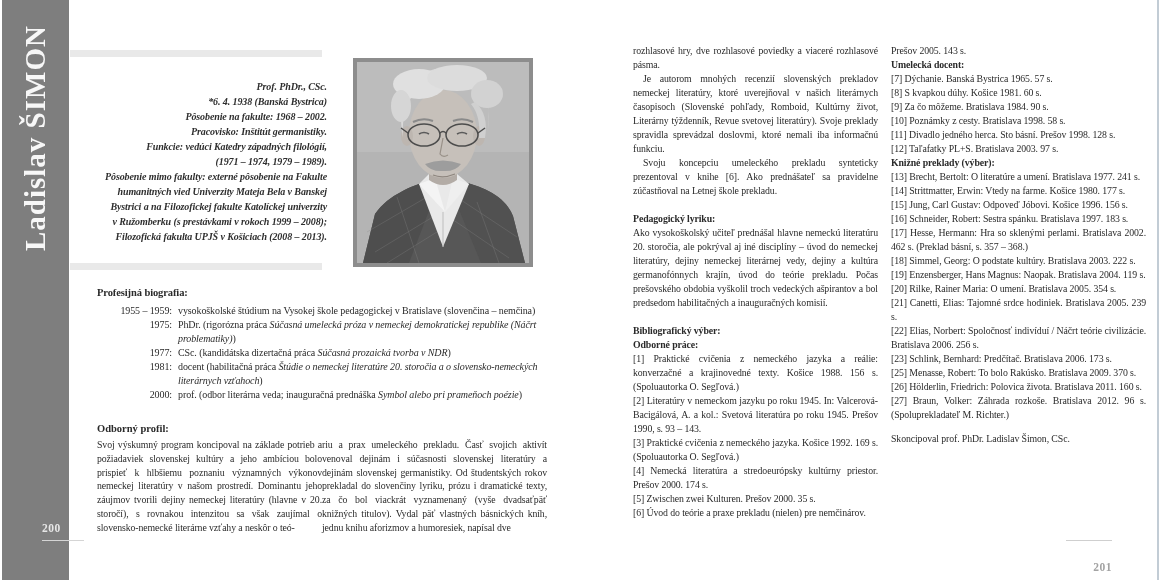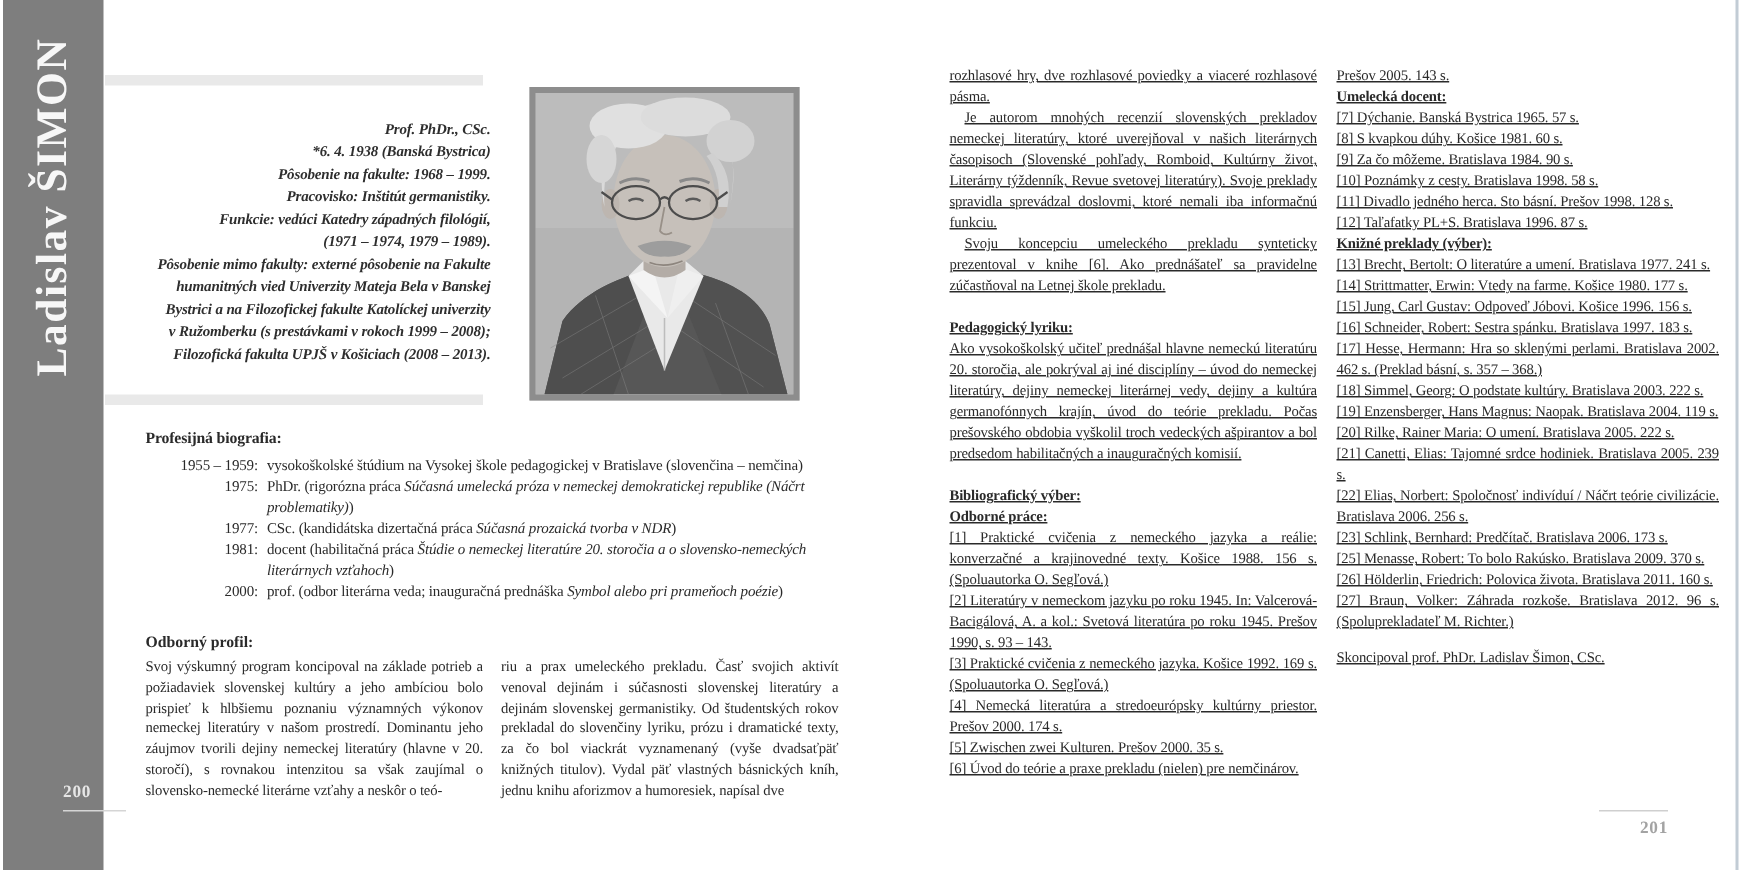--- a/index.html
+++ b/index.html
@@ -29,58 +29,58 @@
 
   .bio-section{position:absolute;left:78px;top:286px;width:500px;
       font-size:10px;line-height:14px;letter-spacing:-0.1px;}
   .bio-heading{font-weight:bold;font-size:10.5px;margin:0 0 4px 19px;}
   .bio-row{display:grid;grid-template-columns:94px 1fr;column-gap:6px;}
   .bio-label{text-align:right;}
 
   .expert-section{position:absolute;left:97px;top:423px;width:462px;}
   .h{font-weight:bold;}
   .expert-heading{font-weight:bold;font-size:10.5px;margin:0 0 4px 0;}
-  .expert-cols{display:flex;gap:12px;font-size:9.8px;line-height:13.8px;
+  .expert-cols{display:flex;gap:0;font-size:9.8px;line-height:13.8px;
       text-align:justify;letter-spacing:-0.1px;}
   .expert-col{width:225px;}
 
   .rp-cols{position:absolute;left:633px;top:44px;width:513px;display:flex;gap:13px;
       font-size:9.8px;line-height:14px;text-align:justify;letter-spacing:-0.1px;}
   .rp-col1{width:245px;}
   .rp-col2{width:255px;}
-  .rp-cols p{margin:0;text-decoration:underline;}
+  .rp-cols p{margin:0;}
   .indent{text-indent:10px;}
   .sect-gap{margin-top:14px !important;}
   .closing{margin-top:10px !important;}
 
   .rule{position:absolute;height:1px;background:#d5d5d5;}
   .rule-left{left:42px;top:540px;width:42px;}
   .rule-right{left:1066px;top:540px;width:46px;background:#cfcfcf;}
   .page-num{position:absolute;font-weight:bold;font-size:11.5px;letter-spacing:0.5px;}
   .page-num-left{left:42px;top:522px;color:#e6e6e6;}
-  .page-num-right{left:1066px;top:546px;width:46px;text-align:right;color:#a3a3a3;}
+  .page-num-right{left:1066px;top:561px;width:46px;text-align:right;color:#a3a3a3;}
 
   .edge-right{position:absolute;left:1157px;top:0;width:2px;height:580px;background:#c2ccd5;}
 </style>
 </head>
 <body>
 
 <div class="page">
 
   <div class="sidebar">
     <div class="sidebar-title">Ladislav ŠIMON</div>
   </div>
 
   <div class="band band-top"></div>
   <div class="band band-bottom"></div>
 
   <div class="profile-header">
     <div class="hl">Prof. PhDr., CSc.</div>
     <div class="hl">*6. 4. 1938 (Banská Bystrica)</div>
-    <div class="hl">Pôsobenie na fakulte: 1968 – 1999.</div>
+    <div class="hl">Pôsobenie na fakulte: 1968 – 2002.</div>
     <div class="hl">Pracovisko: Inštitút germanistiky.</div>
     <div class="hl">Funkcie: vedúci Katedry západných filológií,</div>
     <div class="hl">(1971 – 1974, 1979 – 1989).</div>
     <div class="hl">Pôsobenie mimo fakulty: externé pôsobenie na Fakulte</div>
     <div class="hl">humanitných vied Univerzity Mateja Bela v Banskej</div>
     <div class="hl">Bystrici a na Filozofickej fakulte Katolíckej univerzity</div>
     <div class="hl">v Ružomberku (s prestávkami v rokoch 1999 – 2008);</div>
     <div class="hl">Filozofická fakulta UPJŠ v Košiciach (2008 – 2013).</div>
   </div>
 
@@ -192,30 +192,30 @@
       <p>[6] Úvod do teórie a praxe prekladu (nielen) pre nemčinárov.</p>
     </div>
     <div class="rp-col rp-col2">
       <p>Prešov 2005. 143 s.</p>
       <p class="h">Umelecká docent:</p>
       <p>[7] Dýchanie. Banská Bystrica 1965. 57 s.</p>
       <p>[8] S kvapkou dúhy. Košice 1981. 60 s.</p>
       <p>[9] Za čo môžeme. Bratislava 1984. 90 s.</p>
       <p>[10] Poznámky z cesty. Bratislava 1998. 58 s.</p>
       <p>[11] Divadlo jedného herca. Sto básní. Prešov 1998. 128 s.</p>
-      <p>[12] Taľafatky PL+S. Bratislava 1996. 87 s.</p>
+      <p>[12] Taľafatky PL+S. Bratislava 2003. 97 s.</p>
       <p class="h">Knižné preklady (výber):</p>
       <p>[13] Brecht, Bertolt: O literatúre a umení. Bratislava 1977. 241 s.</p>
       <p>[14] Strittmatter, Erwin: Vtedy na farme. Košice 1980. 177 s.</p>
       <p>[15] Jung, Carl Gustav: Odpoveď Jóbovi. Košice 1996. 156 s.</p>
       <p>[16] Schneider, Robert: Sestra spánku. Bratislava 1997. 183 s.</p>
       <p>[17] Hesse, Hermann: Hra so sklenými perlami. Bratislava 2002. 462 s. (Preklad básní, s. 357 – 368.)</p>
       <p>[18] Simmel, Georg: O podstate kultúry. Bratislava 2003. 222 s.</p>
       <p>[19] Enzensberger, Hans Magnus: Naopak. Bratislava 2004. 119 s.</p>
-      <p>[20] Rilke, Rainer Maria: O umení. Bratislava 2005. 222 s.</p>
+      <p>[20] Rilke, Rainer Maria: O umení. Bratislava 2005. 354 s.</p>
       <p>[21] Canetti, Elias: Tajomné srdce hodiniek. Bratislava 2005. 239 s.</p>
       <p>[22] Elias, Norbert: Spoločnosť indivíduí / Náčrt teórie civilizácie. Bratislava 2006. 256 s.</p>
       <p>[23] Schlink, Bernhard: Predčítač. Bratislava 2006. 173 s.</p>
       <p>[25] Menasse, Robert: To bolo Rakúsko. Bratislava 2009. 370 s.</p>
       <p>[26] Hölderlin, Friedrich: Polovica života. Bratislava 2011. 160 s.</p>
       <p>[27] Braun, Volker: Záhrada rozkoše. Bratislava 2012. 96 s. (Spoluprekladateľ M. Richter.)</p>
       <p class="closing">Skoncipoval prof. PhDr. Ladislav Šimon, CSc.</p>
     </div>
   </div>
 

